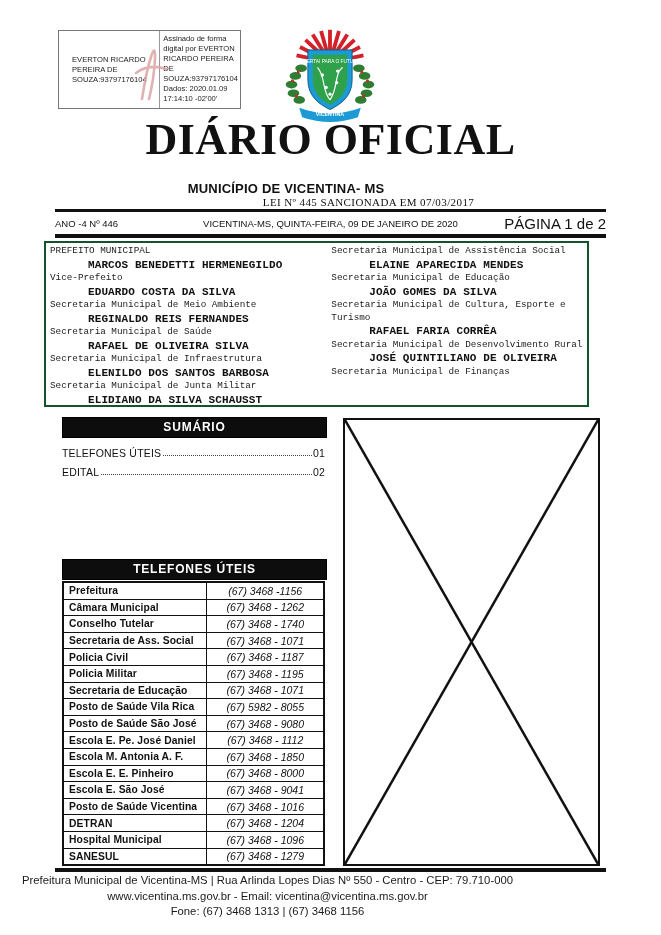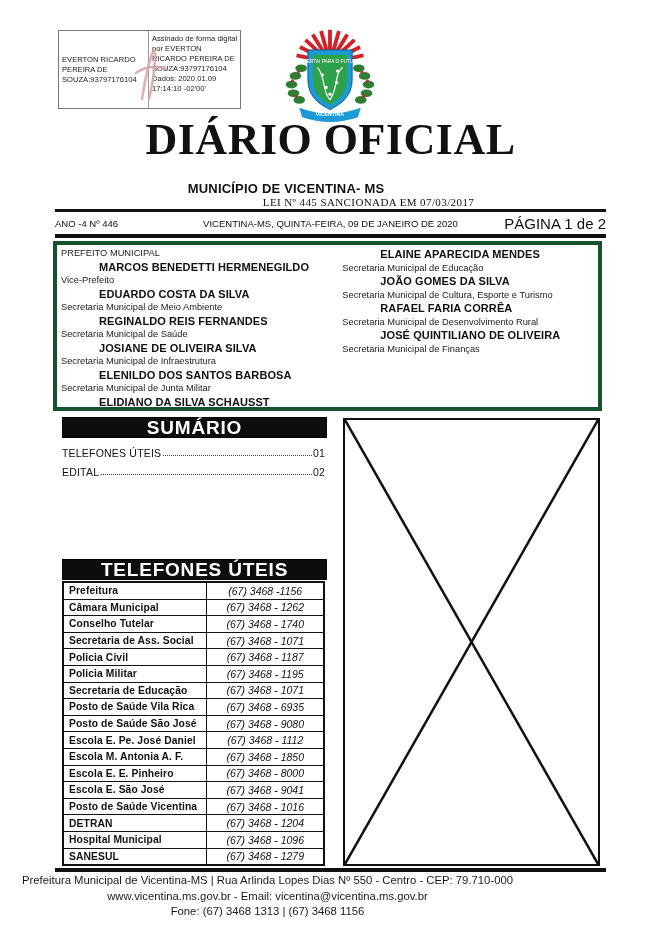--- a/index.html
+++ b/index.html
@@ -3,21 +3,21 @@
 <meta charset="utf-8">
 <style>
   html,body{margin:0;padding:0;background:#fff;}
   body{width:661px;height:935px;position:relative;overflow:hidden;
        font-family:"Liberation Sans",sans-serif;color:#111;}
   .abs{position:absolute;}
 
   
   .sigbox{left:58px;top:30px;width:181px;height:77px;border:1px solid #777;
           display:flex;font-size:7.6px;line-height:1.32;color:#222;}
-  .sigbox .cell{padding:3px 2px 2px 3px;}
+  .sigbox .cell{padding:3px 2px 2px 3px;margin-left:10px;}
   .sigbox .c1{width:84px;display:flex;align-items:center;}
   .sigbox .c2{flex:1;border-left:1px solid #999;}
   .sig-squiggle{left:128px;top:33px;pointer-events:none;}
 
   
   .crest{left:272px;top:24px;z-index:3;}
   .title{left:0;top:104px;width:661px;text-align:center;z-index:2;
          font-family:"Liberation Serif",serif;font-weight:bold;font-size:44px;
          letter-spacing:.5px;line-height:72px;white-space:nowrap;}
   .muni{left:0;top:181px;width:572px;text-align:center;font-weight:bold;
@@ -30,31 +30,31 @@
   .rule2{left:55px;top:234px;width:551px;height:4px;}
   .rule3{left:55px;top:868px;width:551px;height:4px;}
 
   .metaband{left:55px;top:212px;width:551px;height:22px;display:flex;
             align-items:center;}
   .meta-edition{font-size:9.5px;width:120px;}
   .meta-date{font-size:9.5px;flex:1;text-align:center;}
   .meta-page{font-size:15px;width:120px;text-align:right;}
 
   
-  .officials{left:53px;top:241px;width:541px;height:162px;border:4px solid #14532d;
-             display:flex;}
+  .officials{left:44px;top:241px;width:541px;height:162px;border:2px solid #14532d;
+             display:flex;font-family:Liberation Mono, monospace;}
   .ocol{padding:2px 0 0 4px;box-sizing:border-box;}
   .ocol1{width:52%;}
   .ocol2{width:48%;}
   .orole{font-size:9.3px;line-height:12.5px;color:#222;}
   .oname{font-size:11px;font-weight:bold;line-height:14.5px;margin-left:38px;
          letter-spacing:.1px;white-space:nowrap;}
 
   
-  .barhead{background:#0d0d0d;color:#fff;font-weight:bold;font-size:19px;
+  .barhead{background:#0d0d0d;color:#fff;font-weight:bold;font-size:12px;
            text-align:center;line-height:19px;letter-spacing:.8px;
            border:1px solid #000;}
   .sumbar{left:62px;top:417px;width:263px;height:19px;}
   .phonebar{left:62px;top:559px;width:263px;height:19px;}
 
   
   .sumlist{left:62px;top:440px;width:263px;}
   .toc-row{display:flex;align-items:flex-end;height:19px;font-size:10.5px;
            letter-spacing:.2px;}
   .toc-dots{flex:1;border-bottom:1.5px dotted #444;margin:0 1px 3px 2px;}
@@ -164,33 +164,34 @@
     <div>
       <div class="orole">Vice-Prefeito</div>
       <div class="oname">EDUARDO COSTA DA SILVA</div>
     </div>
     <div>
       <div class="orole">Secretaria Municipal de Meio Ambiente</div>
       <div class="oname">REGINALDO REIS FERNANDES</div>
     </div>
     <div>
       <div class="orole">Secretaria Municipal de Saúde</div>
-      <div class="oname">JOSIANE DE OLIVEIRA SILVA</div>
+      <div class="oname">RAFAEL DE OLIVEIRA SILVA</div>
     </div>
     <div>
       <div class="orole">Secretaria Municipal de Infraestrutura</div>
       <div class="oname">ELENILDO DOS SANTOS BARBOSA</div>
     </div>
     <div>
       <div class="orole">Secretaria Municipal de Junta Militar</div>
       <div class="oname">ELIDIANO DA SILVA SCHAUSST</div>
     </div>
   </div>
   <div class="ocol ocol2">
     <div>
+      <div class="orole">Secretaria Municipal de Assistência Social</div>
       <div class="oname">ELAINE APARECIDA MENDES</div>
     </div>
     <div>
       <div class="orole">Secretaria Municipal de Educação</div>
       <div class="oname">JOÃO GOMES DA SILVA</div>
     </div>
     <div>
       <div class="orole">Secretaria Municipal de Cultura, Esporte e Turismo</div>
       <div class="oname">RAFAEL FARIA CORRÊA</div>
     </div>
@@ -251,21 +252,21 @@
   <div class="prow">
     <div class="pname">Policia Militar</div>
     <div class="pnum">(67) 3468 - 1195</div>
   </div>
   <div class="prow">
     <div class="pname">Secretaria de Educação</div>
     <div class="pnum">(67) 3468 - 1071</div>
   </div>
   <div class="prow">
     <div class="pname">Posto de Saúde Vila Rica</div>
-    <div class="pnum">(67) 3468 - 6935</div>
+    <div class="pnum">(67) 5982 - 8055</div>
   </div>
   <div class="prow">
     <div class="pname">Posto de Saúde São José</div>
     <div class="pnum">(67) 3468 - 9080</div>
   </div>
   <div class="prow">
     <div class="pname">Escola E. Pe. José Daniel</div>
     <div class="pnum">(67) 3468 - 1112</div>
   </div>
   <div class="prow">

